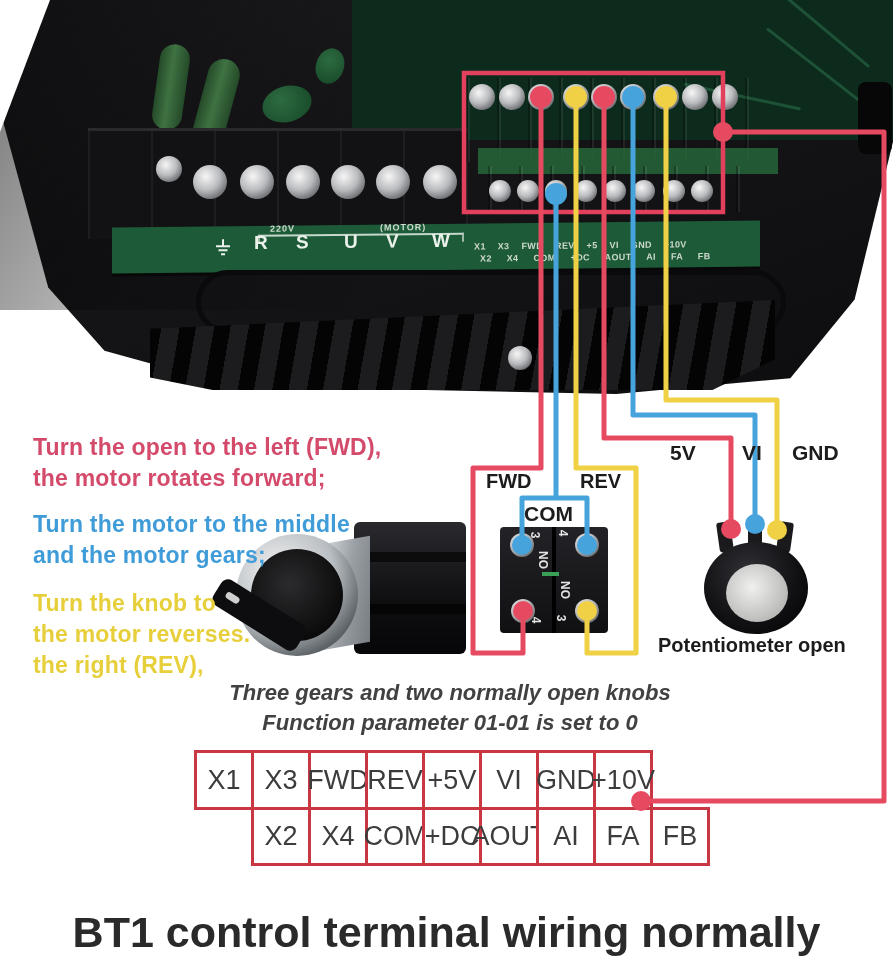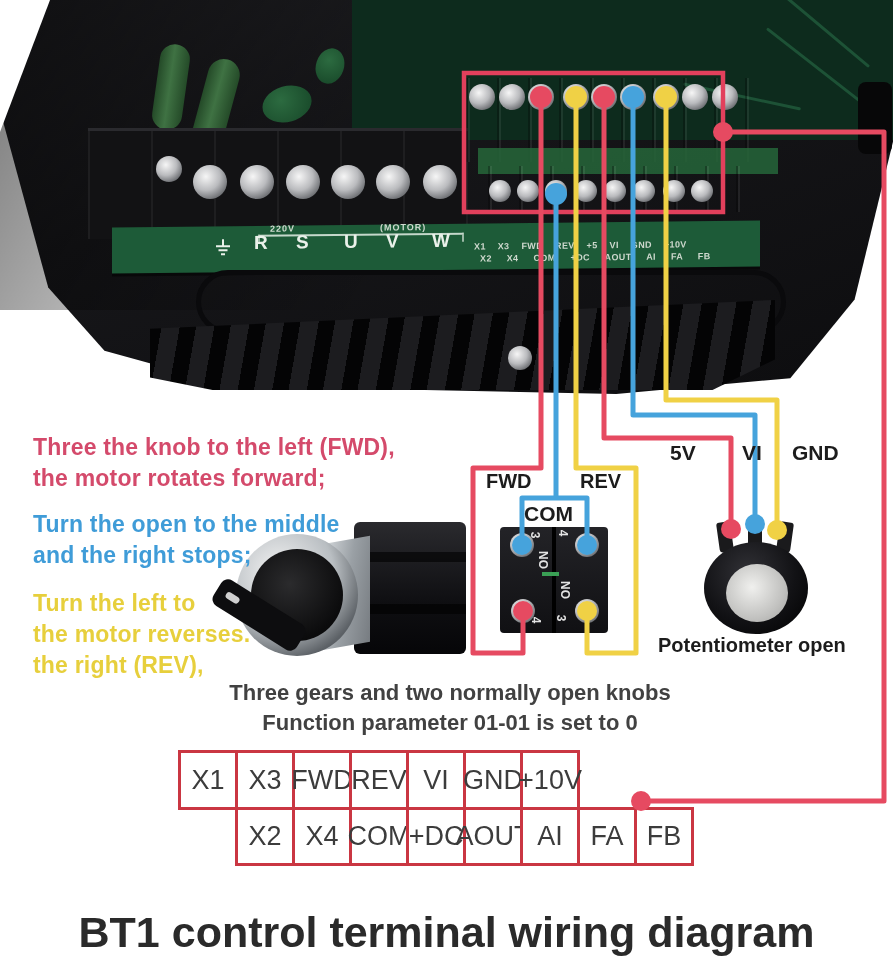--- a/index.html
+++ b/index.html
@@ -74,21 +74,21 @@
   .pot{position:absolute;left:702px;top:506px;width:112px;height:132px;z-index:10;}
   .pot .tab{position:absolute;top:16px;width:14px;height:30px;background:#1a1a1c;border-radius:3px;}
   .pot .body{position:absolute;left:2px;top:36px;width:104px;height:92px;border-radius:50%;
        background:radial-gradient(circle at 42% 33%,#313136,#121215 55%,#040405 88%);}
   .pot .face{position:absolute;left:24px;top:58px;width:62px;height:58px;border-radius:50%;
        background:radial-gradient(circle at 42% 40%,#f0f0ee,#c0c0be 64%,#a0a09e);}
   
   .trow{position:absolute;display:flex;z-index:6;}
   .tcell{box-sizing:border-box;width:60px;border:3px solid var(--tred);margin-left:-3px;background:#fff;
        display:flex;align-items:center;justify-content:center;font-size:27px;color:#3c3c3c;}
-  .trow .tcell:first-child{margin-left:0;}
+  .trow .tcell:first-child{margin-left:16px;}
   .r1 .tcell{height:60px;}  .r2 .tcell{height:59px;}
   
   svg.wires{position:absolute;left:0;top:0;z-index:20;pointer-events:none;}
   .wr{stroke:var(--wred);} .wb{stroke:var(--wblue);} .wy{stroke:var(--wyel);}
   .wire{fill:none;stroke-width:5;stroke-linejoin:round;}
   .dotr{fill:var(--wred);} .dotb{fill:var(--wblue);} .doty{fill:var(--wyel);}
 </style>
 </head>
 <body>
 
@@ -161,29 +161,29 @@
     <div class="scr" style="left:663px;top:180px;width:22px;height:22px;"></div>
     <div class="scr" style="left:691px;top:180px;width:22px;height:22px;"></div>
 
     <div class="groove"></div>
     <div class="vents"></div>
     <div class="scr" style="left:508px;top:346px;width:24px;height:24px;"></div>
     <div class="white-wedge"></div>
   </div>
 
   <div class="note" style="top:432px;color:var(--nred);">
-    <div>Three the knob to the left (FWD),</div>
+    <div>Turn the open to the left (FWD),</div>
     <div>the motor rotates forward;</div>
   </div>
   <div class="note" style="top:509px;color:var(--nblue);">
-    <div>Turn the open to the middle</div>
-    <div>and the right stops;</div>
+    <div>Turn the motor to the middle</div>
+    <div>and the motor gears;</div>
   </div>
   <div class="note" style="top:588px;color:var(--nyel);">
-    <div>Turn the left to</div>
+    <div>Turn the knob to</div>
     <div>the motor reverses.</div>
     <div>the right (REV),</div>
   </div>
 
   <div class="sel">
     <div class="body"></div>
     <div class="band" style="top:40px;"></div>
     <div class="band" style="top:92px;"></div>
     <div class="plate"></div>
     <div class="bezel"></div>
@@ -217,46 +217,47 @@
   </div>
 
   <span class="lbl" style="left:486px;top:470px;font-size:20px;">FWD</span>
   <span class="lbl" style="left:580px;top:470px;font-size:20px;">REV</span>
   <span class="lbl" style="left:524px;top:502px;font-size:21px;">COM</span>
   <span class="lbl" style="left:670px;top:441px;font-size:21px;">5V</span>
   <span class="lbl" style="left:742px;top:441px;font-size:21px;">VI</span>
   <span class="lbl" style="left:792px;top:441px;font-size:21px;">GND</span>
   <span class="lbl" style="left:658px;top:634px;font-size:20px;">Potentiometer open</span>
 
-  <div class="caption" style="top:678px;">
+  <div class="caption" style="top:678px;font-style:italic;">
     <div>Three gears and two normally open knobs</div>
     <div>Function parameter 01-01 is set to 0</div>
   </div>
 
   <div class="trow r1" style="left:178px;top:750px;">
     <div class="tcell">X1</div>
     <div class="tcell">X3</div>
     <div class="tcell">FWD</div>
     <div class="tcell">REV</div>
+    <div class="tcell">+5V</div>
     <div class="tcell">VI</div>
     <div class="tcell">GND</div>
     <div class="tcell">+10V</div>
   </div>
   <div class="trow r2" style="left:235px;top:807px;">
     <div class="tcell">X2</div>
     <div class="tcell">X4</div>
     <div class="tcell">COM</div>
     <div class="tcell">+DC</div>
     <div class="tcell">AOUT</div>
     <div class="tcell">AI</div>
     <div class="tcell">FA</div>
     <div class="tcell">FB</div>
   </div>
 
-  <div class="title">BT1 control terminal wiring diagram</div>
+  <div class="title">BT1 control terminal wiring normally</div>
 
   <svg class="wires" width="893" height="957" viewBox="0 0 893 957">
 
     <rect x="464" y="73" width="259" height="139" fill="none" stroke="var(--boxred)" stroke-width="4.5"></rect>
 
     <path class="wire wr" d="M541 97 L541 468 L473 468 L473 653 L523 653 L523 612"></path>
     <path class="wire wy" d="M576 97 L576 468 L636 468 L636 653 L587 653 L587 612"></path>
     <path class="wire wb" d="M556 194 L556 498 M522 545 L522 498 L587 498 L587 545"></path>
     <path class="wire wr" d="M604 97 L604 438 L731 438 L731 528"></path>
     <path class="wire wb" d="M633 97 L633 415 L755 415 L755 524"></path>

